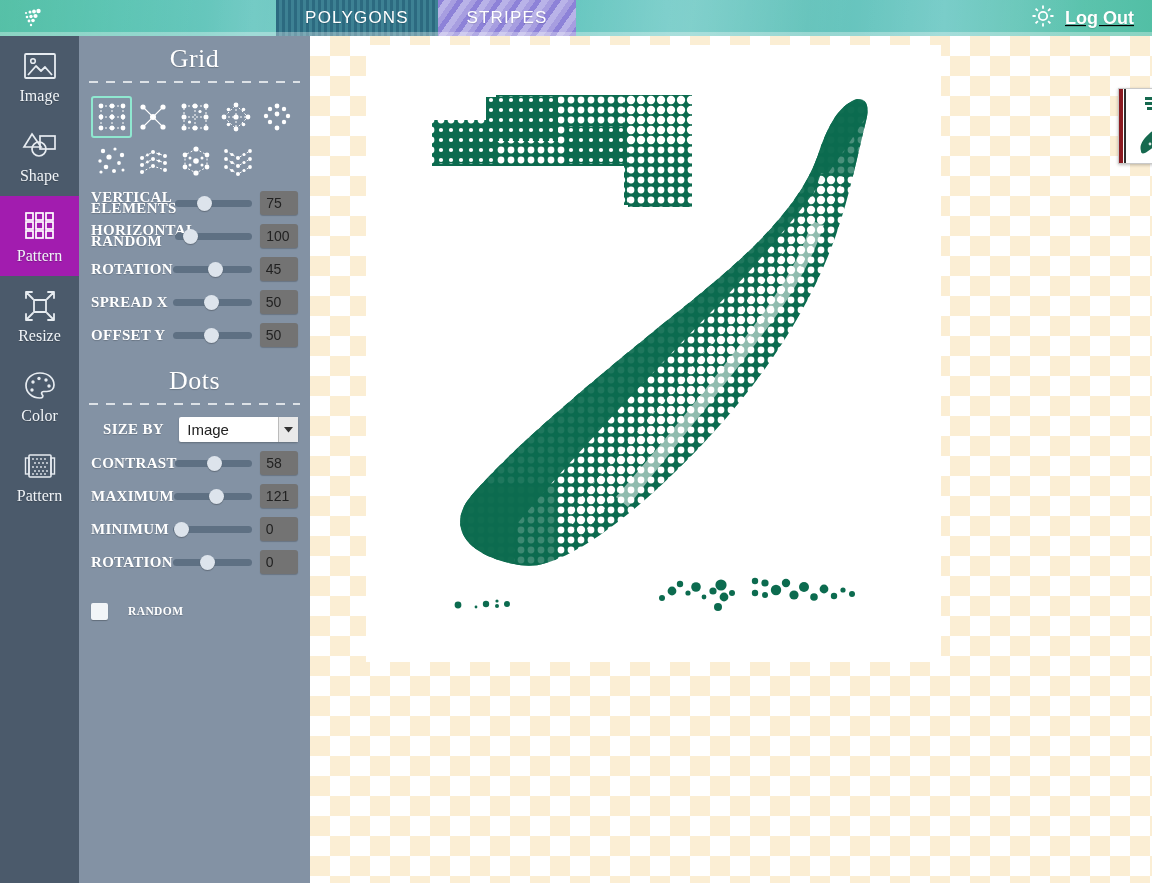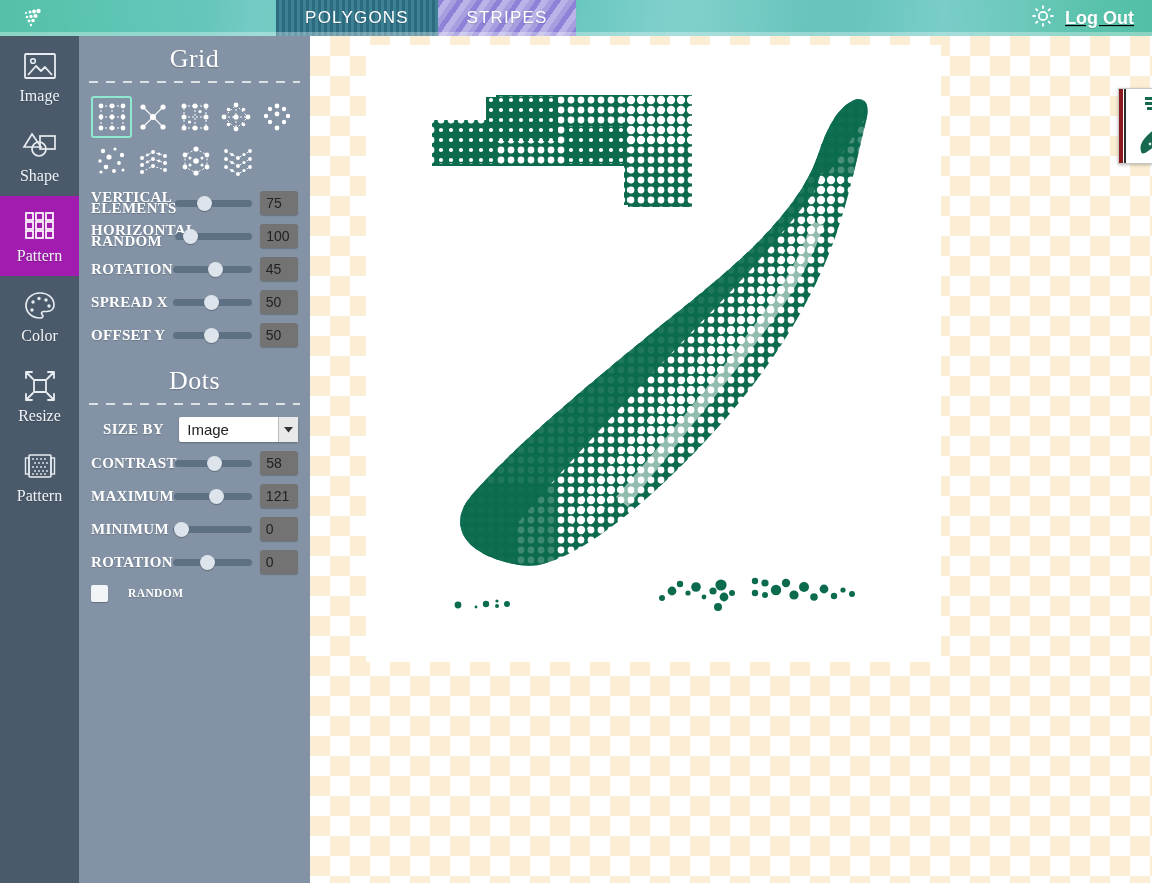--- a/index.html
+++ b/index.html
@@ -109,21 +109,21 @@
   .selbox {
     position:relative; width:130px; height:25px; background:#fff; border-radius:2px;
     display:flex; align-items:center; padding-left:8px;
     font-family:"Liberation Sans", sans-serif; font-size:15px; color:#222;
     box-shadow:0 1px 2px rgba(0,0,0,.25); cursor:pointer;
   }
   .selarrow {
     position:absolute; right:0; top:0; width:20px; height:25px; background:#e9e9e9;
     border-left:1px solid #bbb; display:flex; align-items:center; justify-content:center;
   }
-  .chk-row { display:flex; align-items:center; height:28px; padding:0 12px; margin-top:2px; cursor:pointer;}
+  .chk-row { display:flex; align-items:center; height:28px; padding:0 12px; margin-top:20px; cursor:pointer;}
   .chkbox { width:17px; height:17px; background:#f2f5f8; border-radius:2px; box-shadow:0 1px 1px rgba(0,0,0,.25); }
   .chk-label {
     font-family:"Liberation Serif", serif; font-weight:bold; font-size:11.5px; color:#fff;
     margin-left:20px; letter-spacing:.4px; text-shadow:0 1px 1px rgba(0,0,0,.2);
   }
 
   
   .workspace {
     position:absolute; left:310px; top:36px; width:842px; height:847px;
     background-color:#ffffff;
@@ -233,45 +233,45 @@
               <rect x="13" y="20" width="7" height="7"></rect>
               <rect x="23" y="20" width="7" height="7"></rect>
           </g>
         </svg>
       </span>
       <span class="rail-label">Pattern</span>
     </div>
 
     <div class="rail-item">
       <span class="rail-ico">
-        <svg width="34" height="30" viewBox="0 0 34 30">
-          <path d="M17 2C9 2 3 7.5 3 14.5S9 27 17 27c3 0 3.5-2 2.2-3.4-1.2-1.4-.6-3.1 1.3-3.1h3.3c4.4 0 7.2-2.6 7.2-6.5C31 7 25 2 17 2z" fill="none" stroke="#e7ecf1" stroke-width="1.7"></path>
-          <circle cx="10" cy="11" r="1.7" fill="#e7ecf1"></circle>
-          <circle cx="16" cy="7.5" r="1.7" fill="#e7ecf1"></circle>
-          <circle cx="23" cy="9" r="1.7" fill="#e7ecf1"></circle>
-          <circle cx="26" cy="15" r="1.7" fill="#e7ecf1"></circle>
-          <circle cx="9" cy="19" r="1.7" fill="#e7ecf1"></circle>
-        </svg>
-      </span>
-      <span class="rail-label">Color</span>
-    </div>
-
-    <div class="rail-item">
-      <span class="rail-ico">
         <svg width="34" height="32" viewBox="0 0 34 32">
           <g fill="none" stroke="#e7ecf1" stroke-width="1.8" stroke-linecap="round" stroke-linejoin="round">
             <rect x="11" y="10" width="12" height="12"></rect>
             <path d="M10 9 L3 2 M3 2 v6 M3 2 h6"></path>
             <path d="M24 9 L31 2 M31 2 v6 M31 2 h-6"></path>
             <path d="M10 23 L3 30 M3 30 v-6 M3 30 h6"></path>
             <path d="M24 23 L31 30 M31 30 v-6 M31 30 h-6"></path>
           </g>
         </svg>
       </span>
       <span class="rail-label">Resize</span>
+    </div>
+
+    <div class="rail-item">
+      <span class="rail-ico">
+        <svg width="34" height="30" viewBox="0 0 34 30">
+          <path d="M17 2C9 2 3 7.5 3 14.5S9 27 17 27c3 0 3.5-2 2.2-3.4-1.2-1.4-.6-3.1 1.3-3.1h3.3c4.4 0 7.2-2.6 7.2-6.5C31 7 25 2 17 2z" fill="none" stroke="#e7ecf1" stroke-width="1.7"></path>
+          <circle cx="10" cy="11" r="1.7" fill="#e7ecf1"></circle>
+          <circle cx="16" cy="7.5" r="1.7" fill="#e7ecf1"></circle>
+          <circle cx="23" cy="9" r="1.7" fill="#e7ecf1"></circle>
+          <circle cx="26" cy="15" r="1.7" fill="#e7ecf1"></circle>
+          <circle cx="9" cy="19" r="1.7" fill="#e7ecf1"></circle>
+        </svg>
+      </span>
+      <span class="rail-label">Color</span>
     </div>
 
     <div class="rail-item">
       <span class="rail-ico">
         <svg width="34" height="30" viewBox="0 0 34 30">
           <rect x="6" y="4" width="22" height="22" rx="1" fill="none" stroke="#e7ecf1" stroke-width="1.6"></rect>
           <rect x="2.5" y="7" width="3.5" height="16" fill="none" stroke="#e7ecf1" stroke-width="1.4"></rect>
           <rect x="28" y="7" width="3.5" height="16" fill="none" stroke="#e7ecf1" stroke-width="1.4"></rect>
           <g fill="#e7ecf1">
             <circle cx="10" cy="8" r=".9"></circle>

